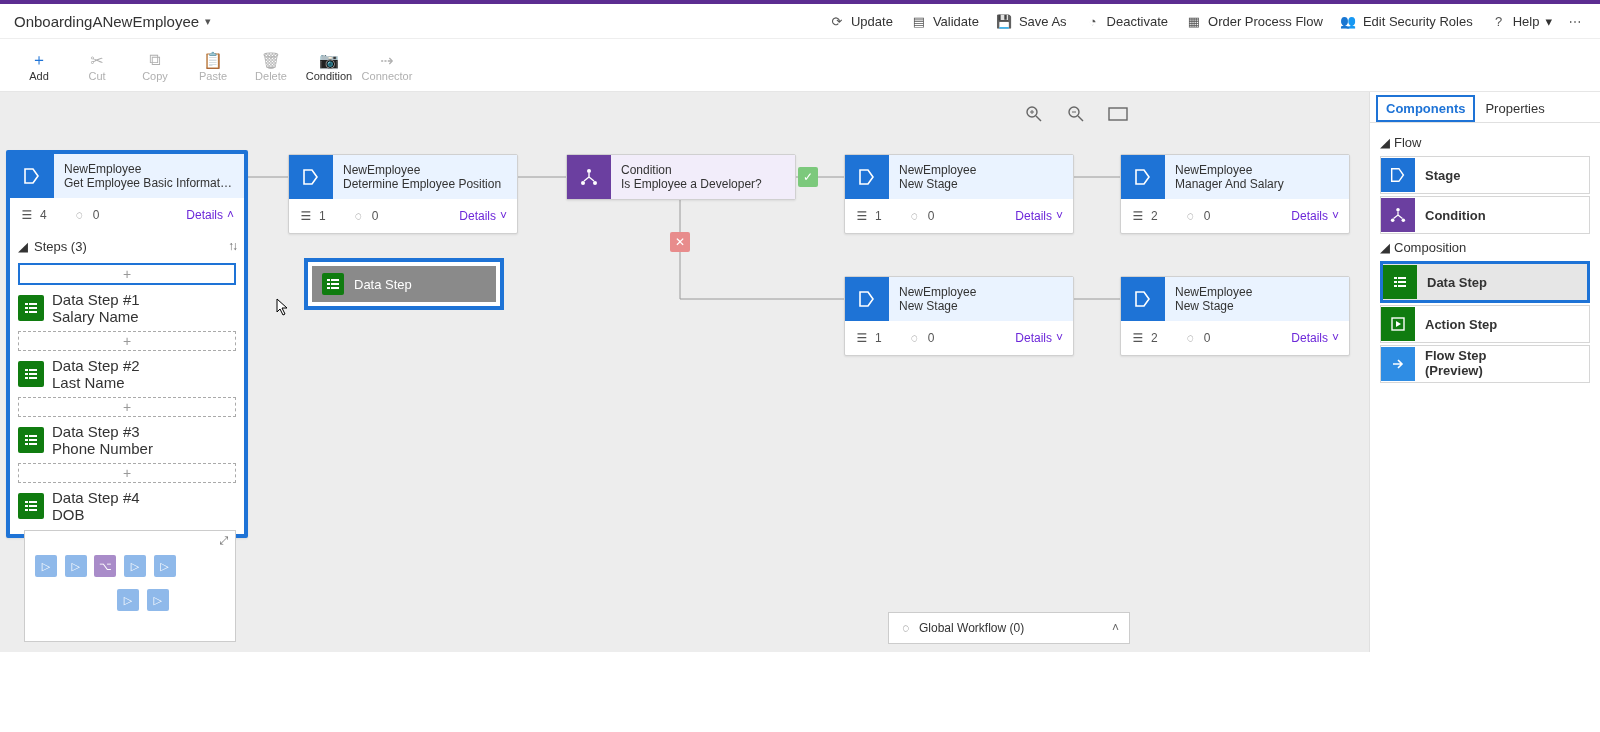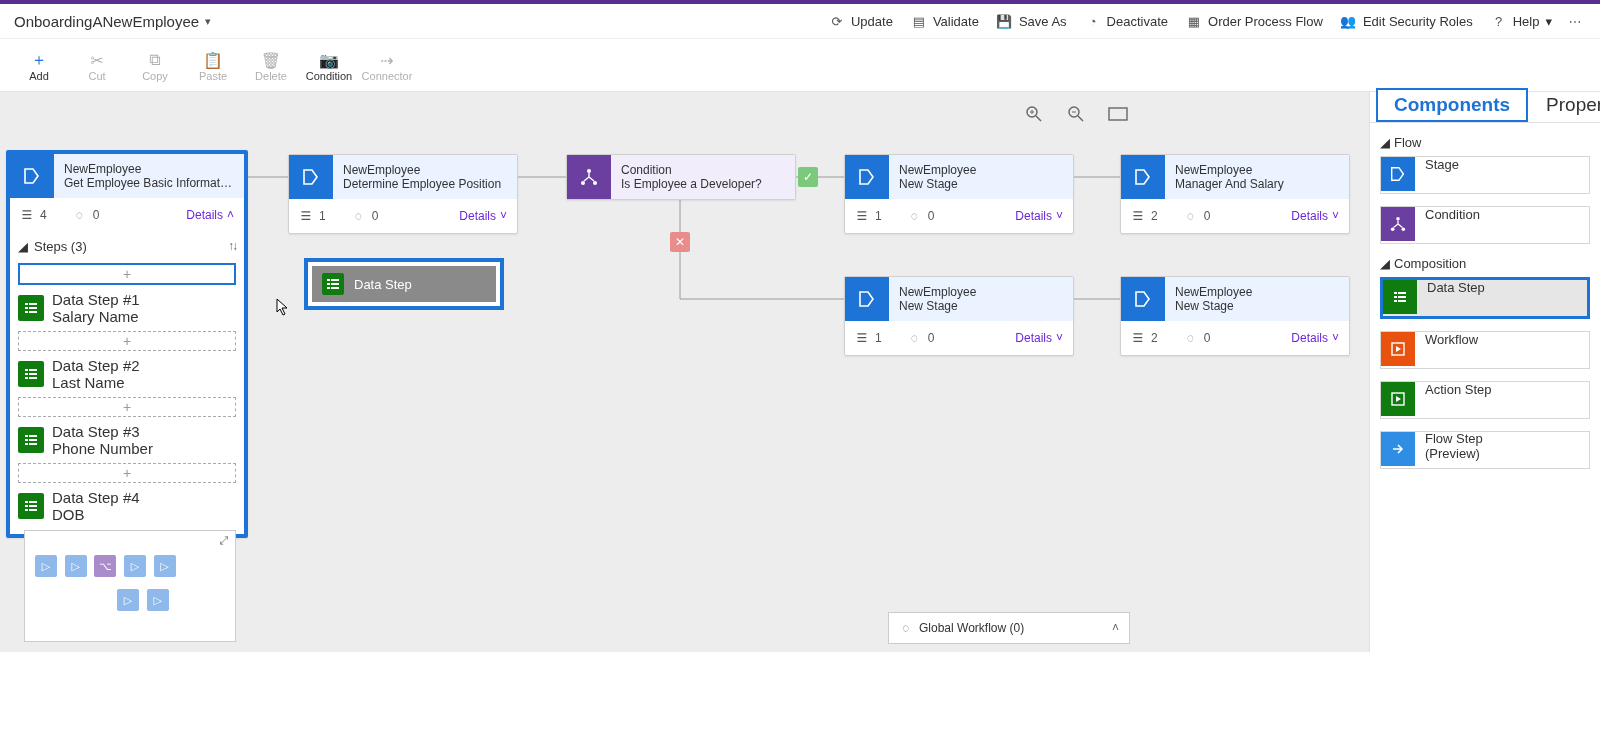--- a/index.html
+++ b/index.html
@@ -51,25 +51,25 @@
   .condmark.yes{background:#7cc97c;}
   .condmark.no{background:#e88c8c;}
   
   .cursor{position:absolute;width:14px;height:18px;pointer-events:none;}
   
   .zoomctrls{position:absolute;right:240px;top:10px;display:flex;gap:18px;color:#666;}
   .zoomctrls .zb{width:24px;height:24px;display:flex;align-items:center;justify-content:center;cursor:pointer;}
   
   .rpanel{position:absolute;right:0;top:0;width:230px;bottom:0;background:#fff;border-left:1px solid #e0e0e0;}
   .rtabs{display:flex;height:30px;border-bottom:1px solid #e0e0e0;align-items:flex-end;padding:0 6px;}
-  .rtab{padding:4px 16px;font-size:19px;color:#333;cursor:pointer;border:2px solid transparent;}
+  .rtab{padding:4px 8px;font-size:13px;color:#333;cursor:pointer;border:2px solid transparent;}
   .rtab.active{border:2px solid #1e73d6;background:#fff;color:#1e73d6;font-weight:600;}
   .rsection{padding:6px 10px;}
   .rsection .secthdr{font-size:13px;color:#333;display:flex;align-items:center;gap:4px;margin:6px 0;}
-  .comp{display:flex;align-items:flex-start;height:36px;border:1px solid #d6d6d6;margin-bottom:12px;cursor:grab;background:#fff;}
+  .comp{display:flex;align-items:center;height:36px;border:1px solid #d6d6d6;margin-bottom:2px;cursor:grab;background:#fff;font-weight:bold;}
   .comp .cicon{width:34px;height:34px;display:flex;align-items:center;justify-content:center;color:#fff;}
   .comp .clabel{padding:0 10px;font-size:13px;color:#333;}
   .comp.sel{border:3px solid #1e73d6;background:#e6e6e6;}
   .c-blue{background:#1e73d6;}
   .c-purple{background:#6b3fa0;}
   .c-green{background:#107c10;}
   .c-orange{background:#e8520e;}
   .c-lblue{background:#2f8de4;}
   
   .footer{position:absolute;left:0;right:230px;bottom:0;height:120px;pointer-events:none;}
@@ -528,29 +528,20 @@
               <rect x="5" y="2" width="8" height="2" fill="#fff"></rect>
               <rect x="1" y="6" width="3" height="2" fill="#fff"></rect>
               <rect x="5" y="6" width="8" height="2" fill="#fff"></rect>
               <rect x="1" y="10" width="3" height="2" fill="#fff"></rect>
               <rect x="5" y="10" width="8" height="2" fill="#fff"></rect>
             </svg>
           </div>
           <div class="clabel">Data Step</div>
         </div>
       <div class="comp">
-          <div class="cicon c-orange">
-            <svg width="16" height="16">
-              <rect x="2" y="2" width="12" height="12" fill="none" stroke="#fff" stroke-width="1.4"></rect>
-              <path d="M6 5 L11 8 L6 11 Z" fill="#fff"></path>
-            </svg>
-          </div>
-          <div class="clabel">Workflow</div>
-        </div>
-      <div class="comp">
           <div class="cicon c-green">
             <svg width="16" height="16">
               <rect x="2" y="2" width="12" height="12" fill="none" stroke="#fff" stroke-width="1.4"></rect>
               <path d="M6 5 L11 8 L6 11 Z" fill="#fff"></path>
             </svg>
           </div>
           <div class="clabel">Action Step</div>
         </div>
       <div class="comp">
           <div class="cicon c-lblue">

